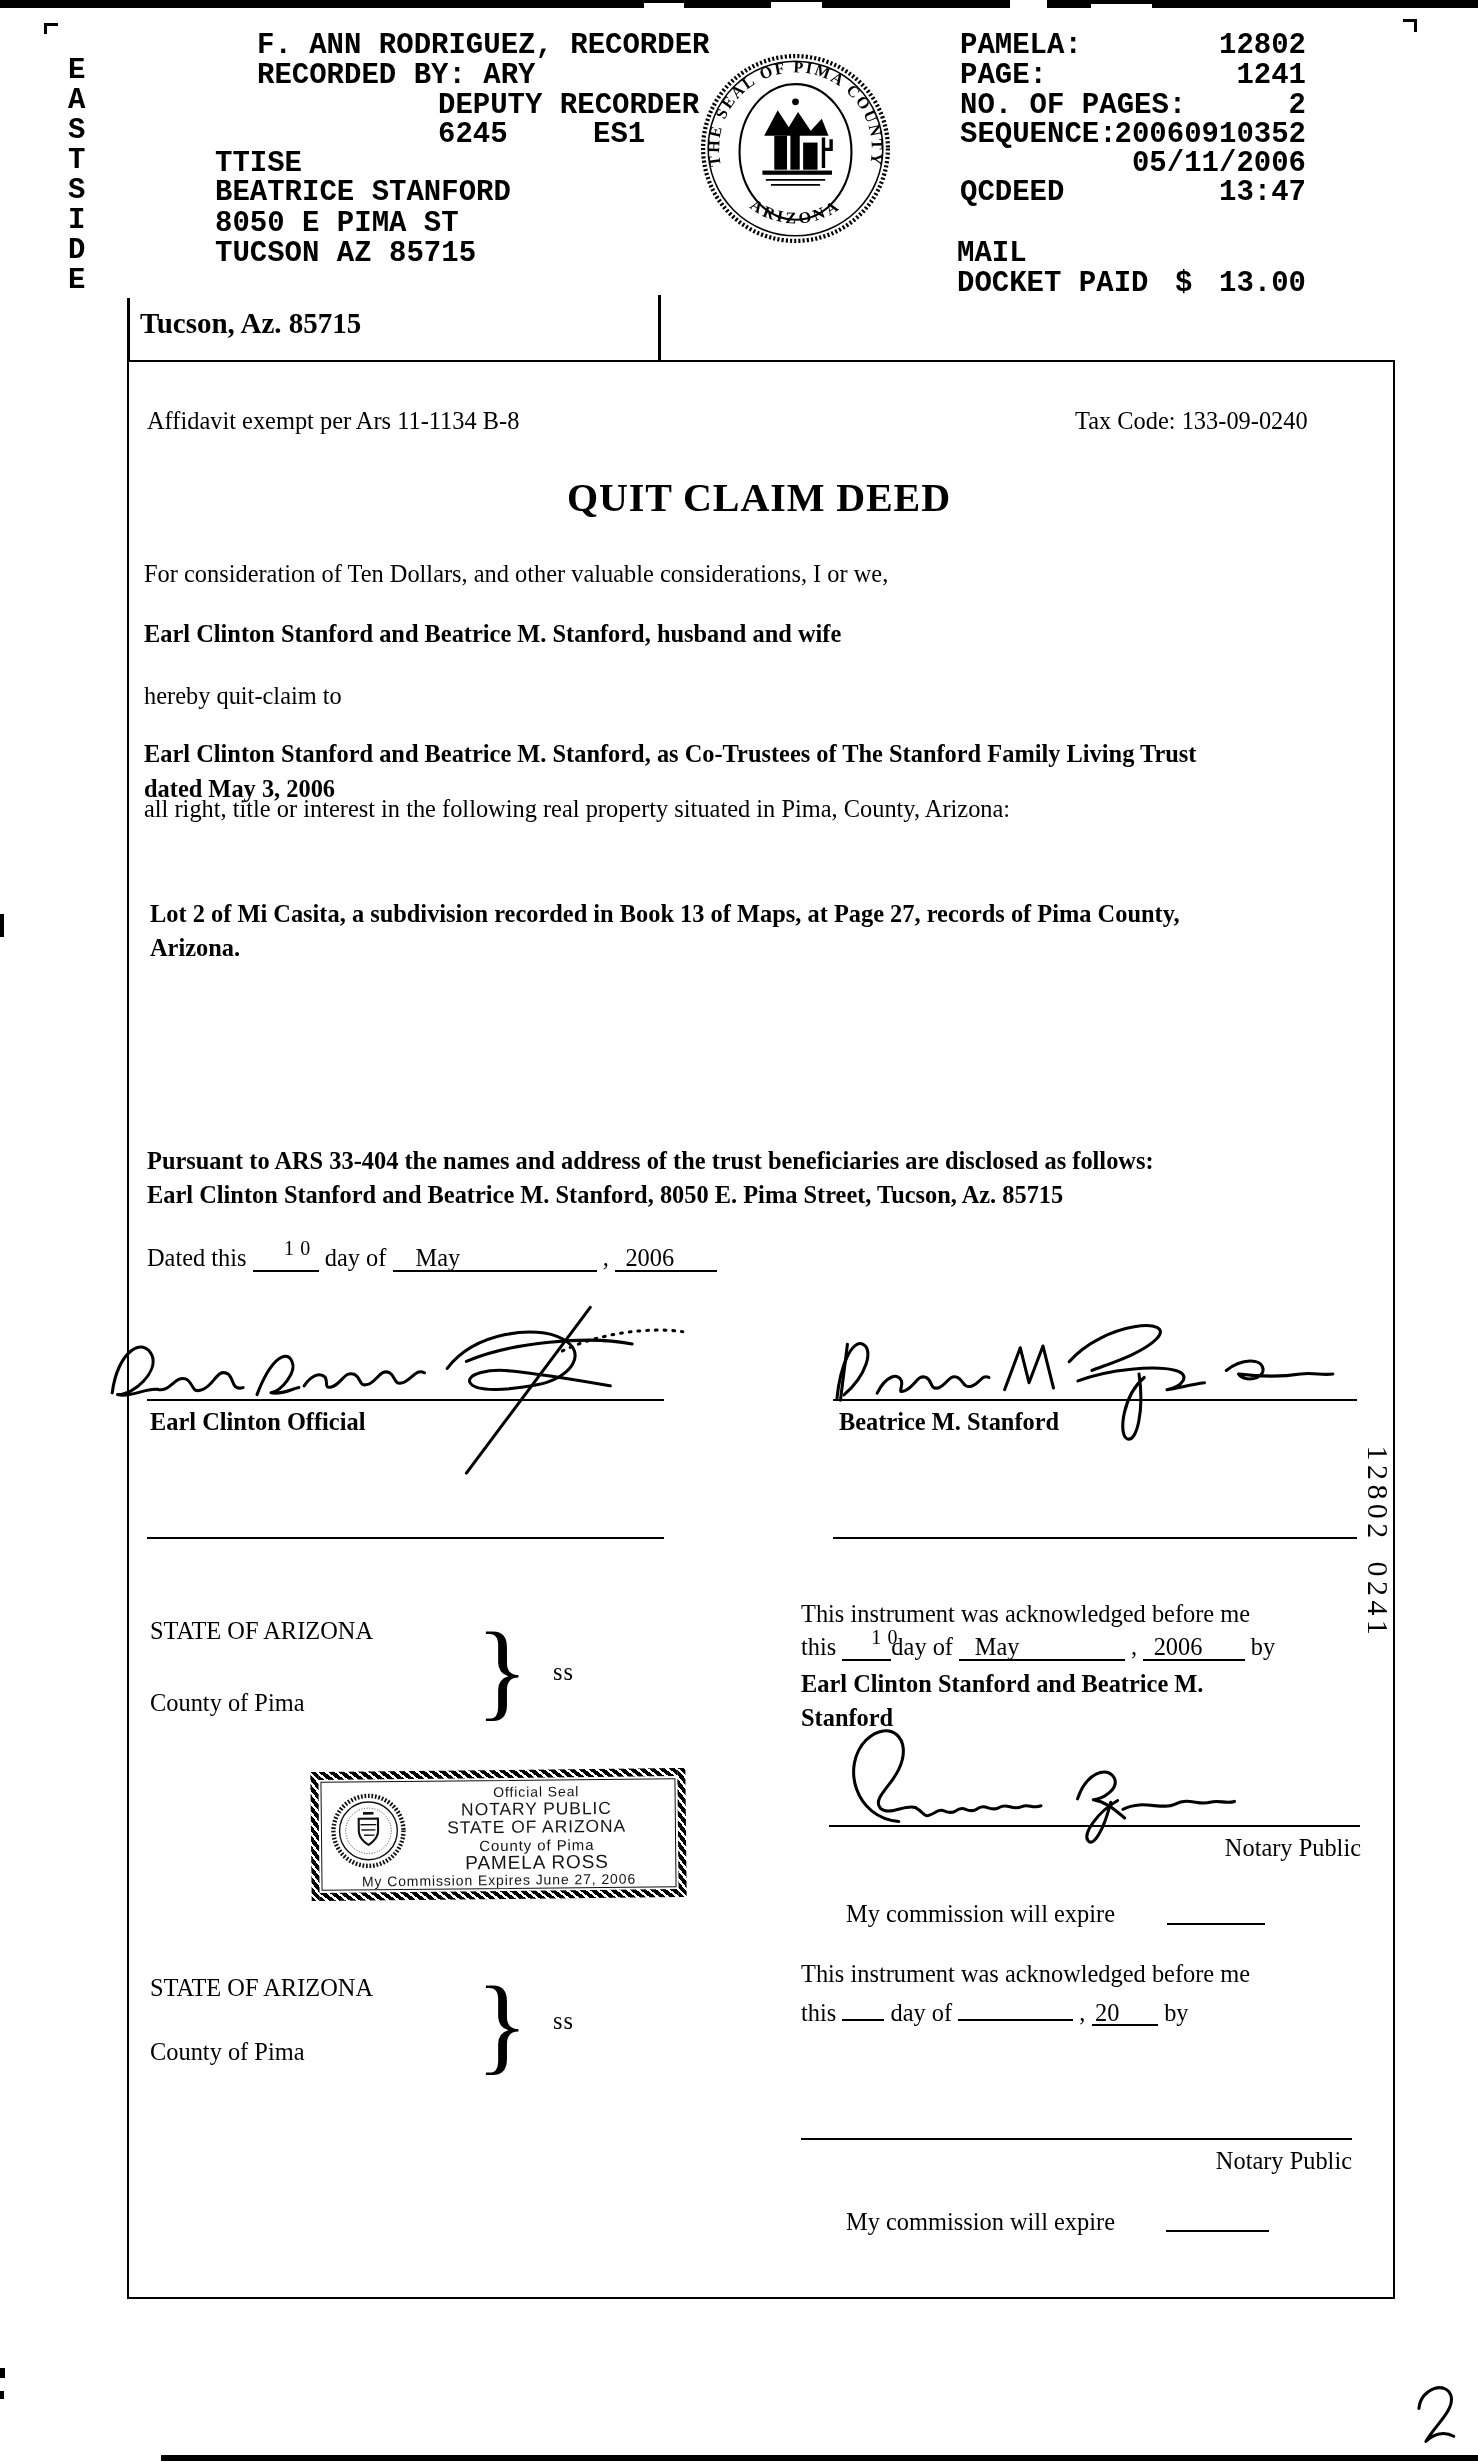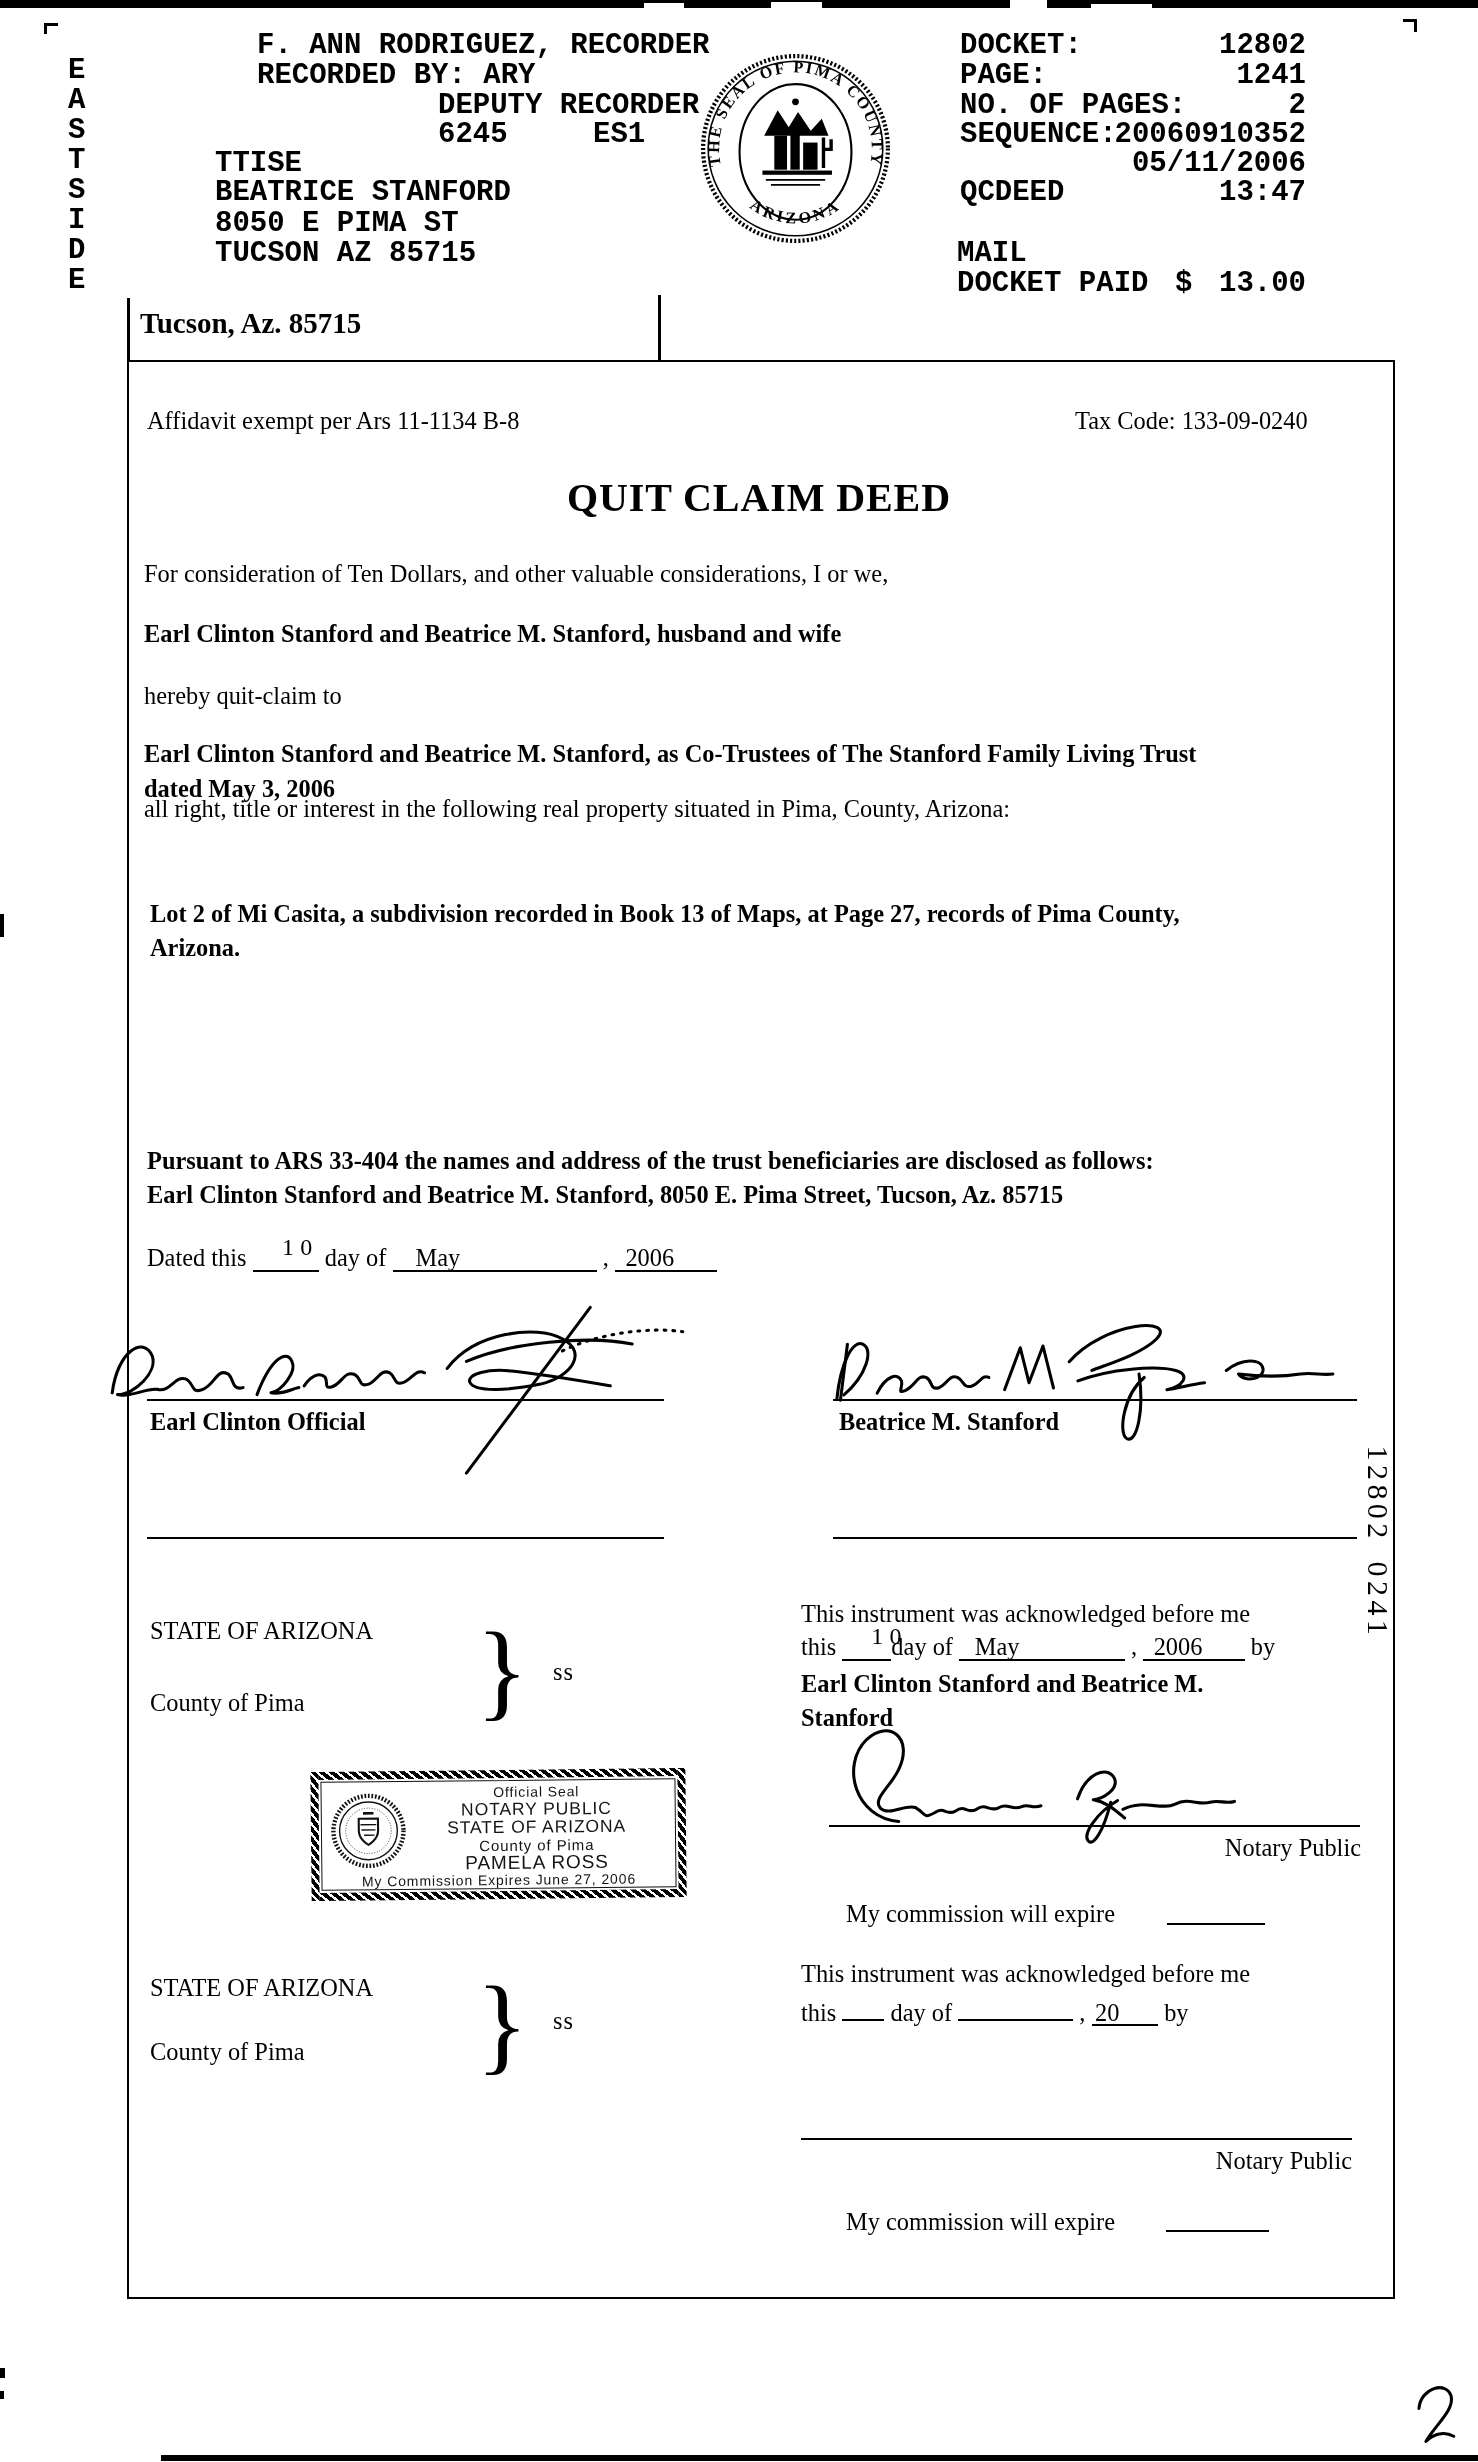--- a/index.html
+++ b/index.html
@@ -6,21 +6,21 @@
   .page{position:relative;width:1478px;height:2462px;background:#ffffff;overflow:hidden;
         font-family:"Liberation Serif",serif;color:#000;}
   .abs{position:absolute;}
   .mono{font-family:"Liberation Mono",monospace;font-size:29px;font-weight:700;white-space:pre;line-height:1;}
   .ser{font-size:24.4px;line-height:1.18;}
   .b{font-weight:700;}
   .bar{background:#000;}
   .rule{border-top:2.6px solid #000;height:0;}
   .rule2{border-top:2.2px solid #000;height:0;}
   .fill-line{display:inline-block;border-bottom:2.2px solid #000;height:1.05em;vertical-align:baseline;}
-  .raised{display:inline-block;position:relative;top:-11.3px;font-size:24px;letter-spacing:6.1px;margin-left:29px;}
+  .raised{display:inline-block;position:relative;top:-11.3px;font-size:20px;letter-spacing:6.1px;margin-left:29px;}
   .side-letters{display:flex;flex-direction:column;line-height:30px;}
   .right-val{width:346px;text-align:right;}
   .brace{font-size:109px;line-height:1;font-weight:400;}
   .stamp{border:8.7px solid #000;
          border-image:repeating-linear-gradient(45deg,#000 0 4.4px,#fff 4.4px 7px) 10;
          background:#fff;}
   .stamp-inner{position:absolute;inset:1.7px;border:1.7px solid #111;}
   .stamptxt{font-family:"Liberation Sans",sans-serif;color:#151515;position:absolute;width:100%;text-align:center;letter-spacing:0.9px;line-height:1;}
   .stamp-col{left:84px;width:262px;}
   svg{display:block;}
@@ -59,21 +59,21 @@
   <div class="abs mono" style="left:257px;top:31px">F. ANN RODRIGUEZ, RECORDER</div>
   <div class="abs mono" style="left:257px;top:61px">RECORDED BY: ARY</div>
   <div class="abs mono" style="left:438px;top:91px">DEPUTY RECORDER</div>
   <div class="abs mono" style="left:438px;top:120px">6245</div>
   <div class="abs mono" style="left:593px;top:120px">ES1</div>
   <div class="abs mono" style="left:215px;top:149px">TTISE</div>
   <div class="abs mono" style="left:215px;top:178px">BEATRICE STANFORD</div>
   <div class="abs mono" style="left:215px;top:209px">8050 E PIMA ST</div>
   <div class="abs mono" style="left:215px;top:239px">TUCSON AZ 85715</div>
 
-  <div class="abs mono" style="left:960px;top:31px">DOCKET:</div>
+  <div class="abs mono" style="left:960px;top:31px">PAMELA:</div>
   <div class="abs mono right-val" style="left:960px;top:31px">12802</div>
   <div class="abs mono" style="left:960px;top:61px">PAGE:</div>
   <div class="abs mono right-val" style="left:960px;top:61px">1241</div>
   <div class="abs mono" style="left:960px;top:91px">NO. OF PAGES:</div>
   <div class="abs mono right-val" style="left:960px;top:91px">2</div>
   <div class="abs mono" style="left:960px;top:120px">SEQUENCE:</div>
   <div class="abs mono right-val" style="left:960px;top:120px">20060910352</div>
   <div class="abs mono right-val" style="left:960px;top:149px">05/11/2006</div>
   <div class="abs mono" style="left:960px;top:178px">QCDEED</div>
   <div class="abs mono right-val" style="left:960px;top:178px">13:47</div>

